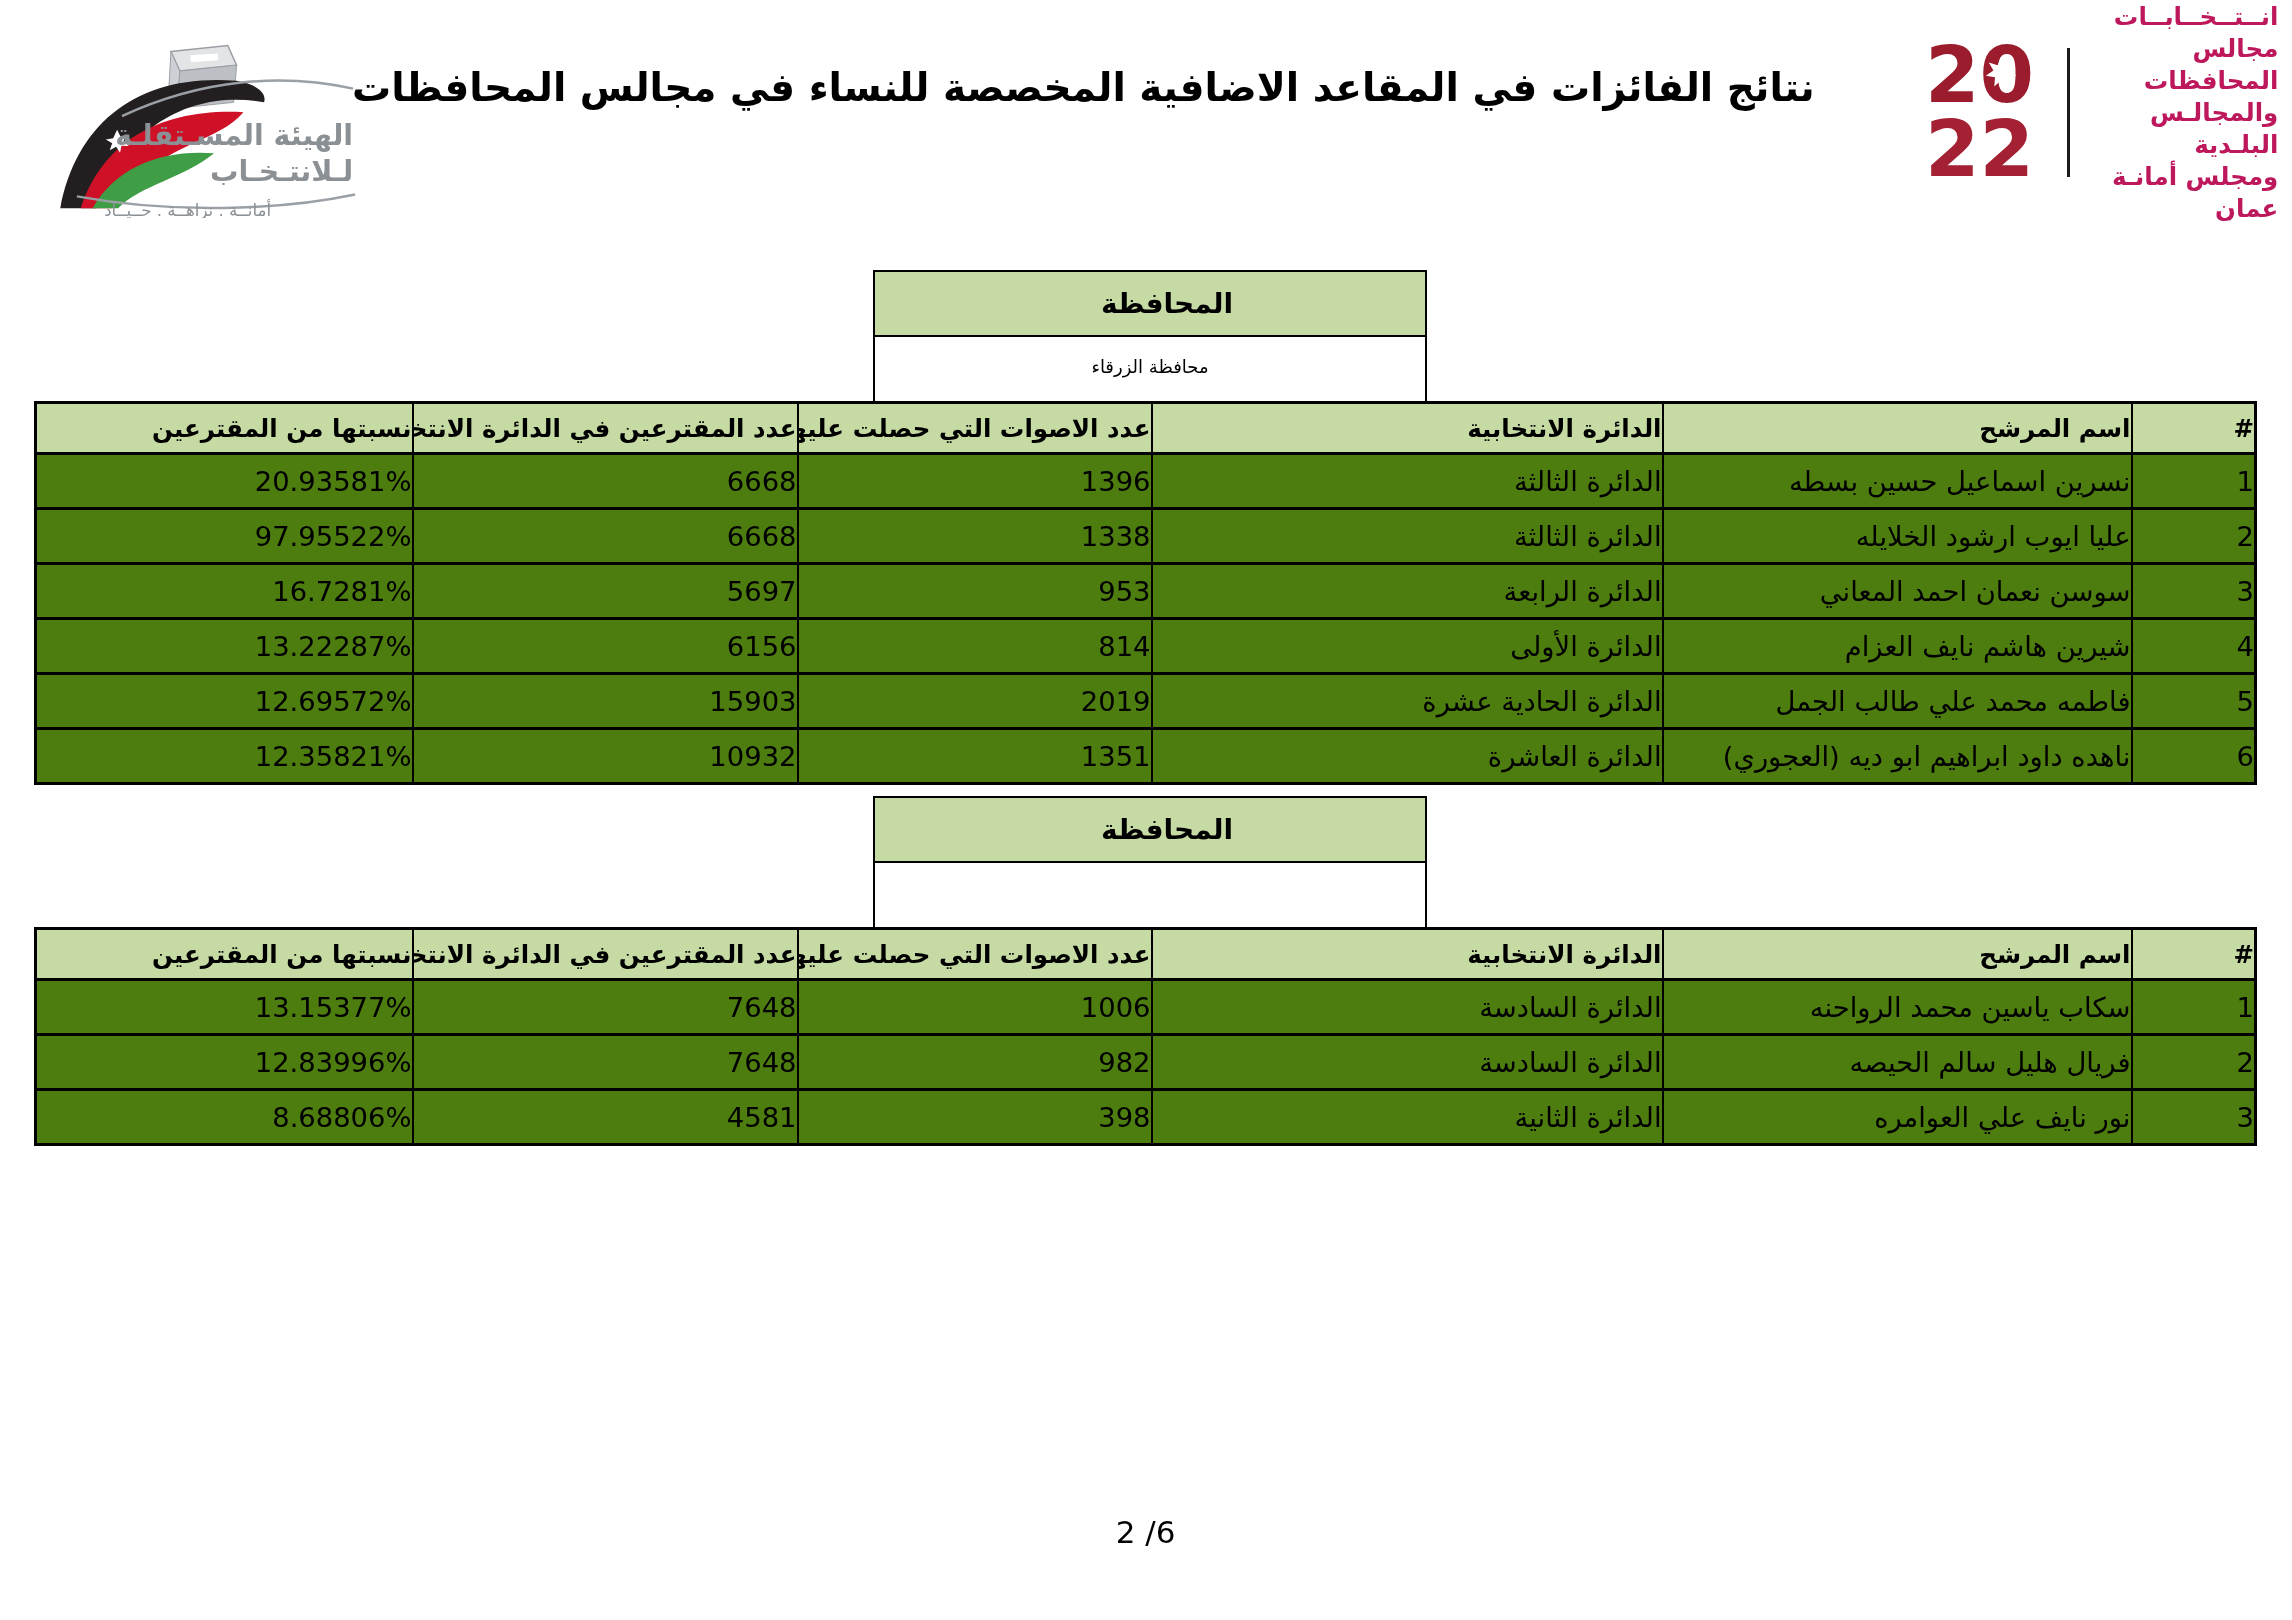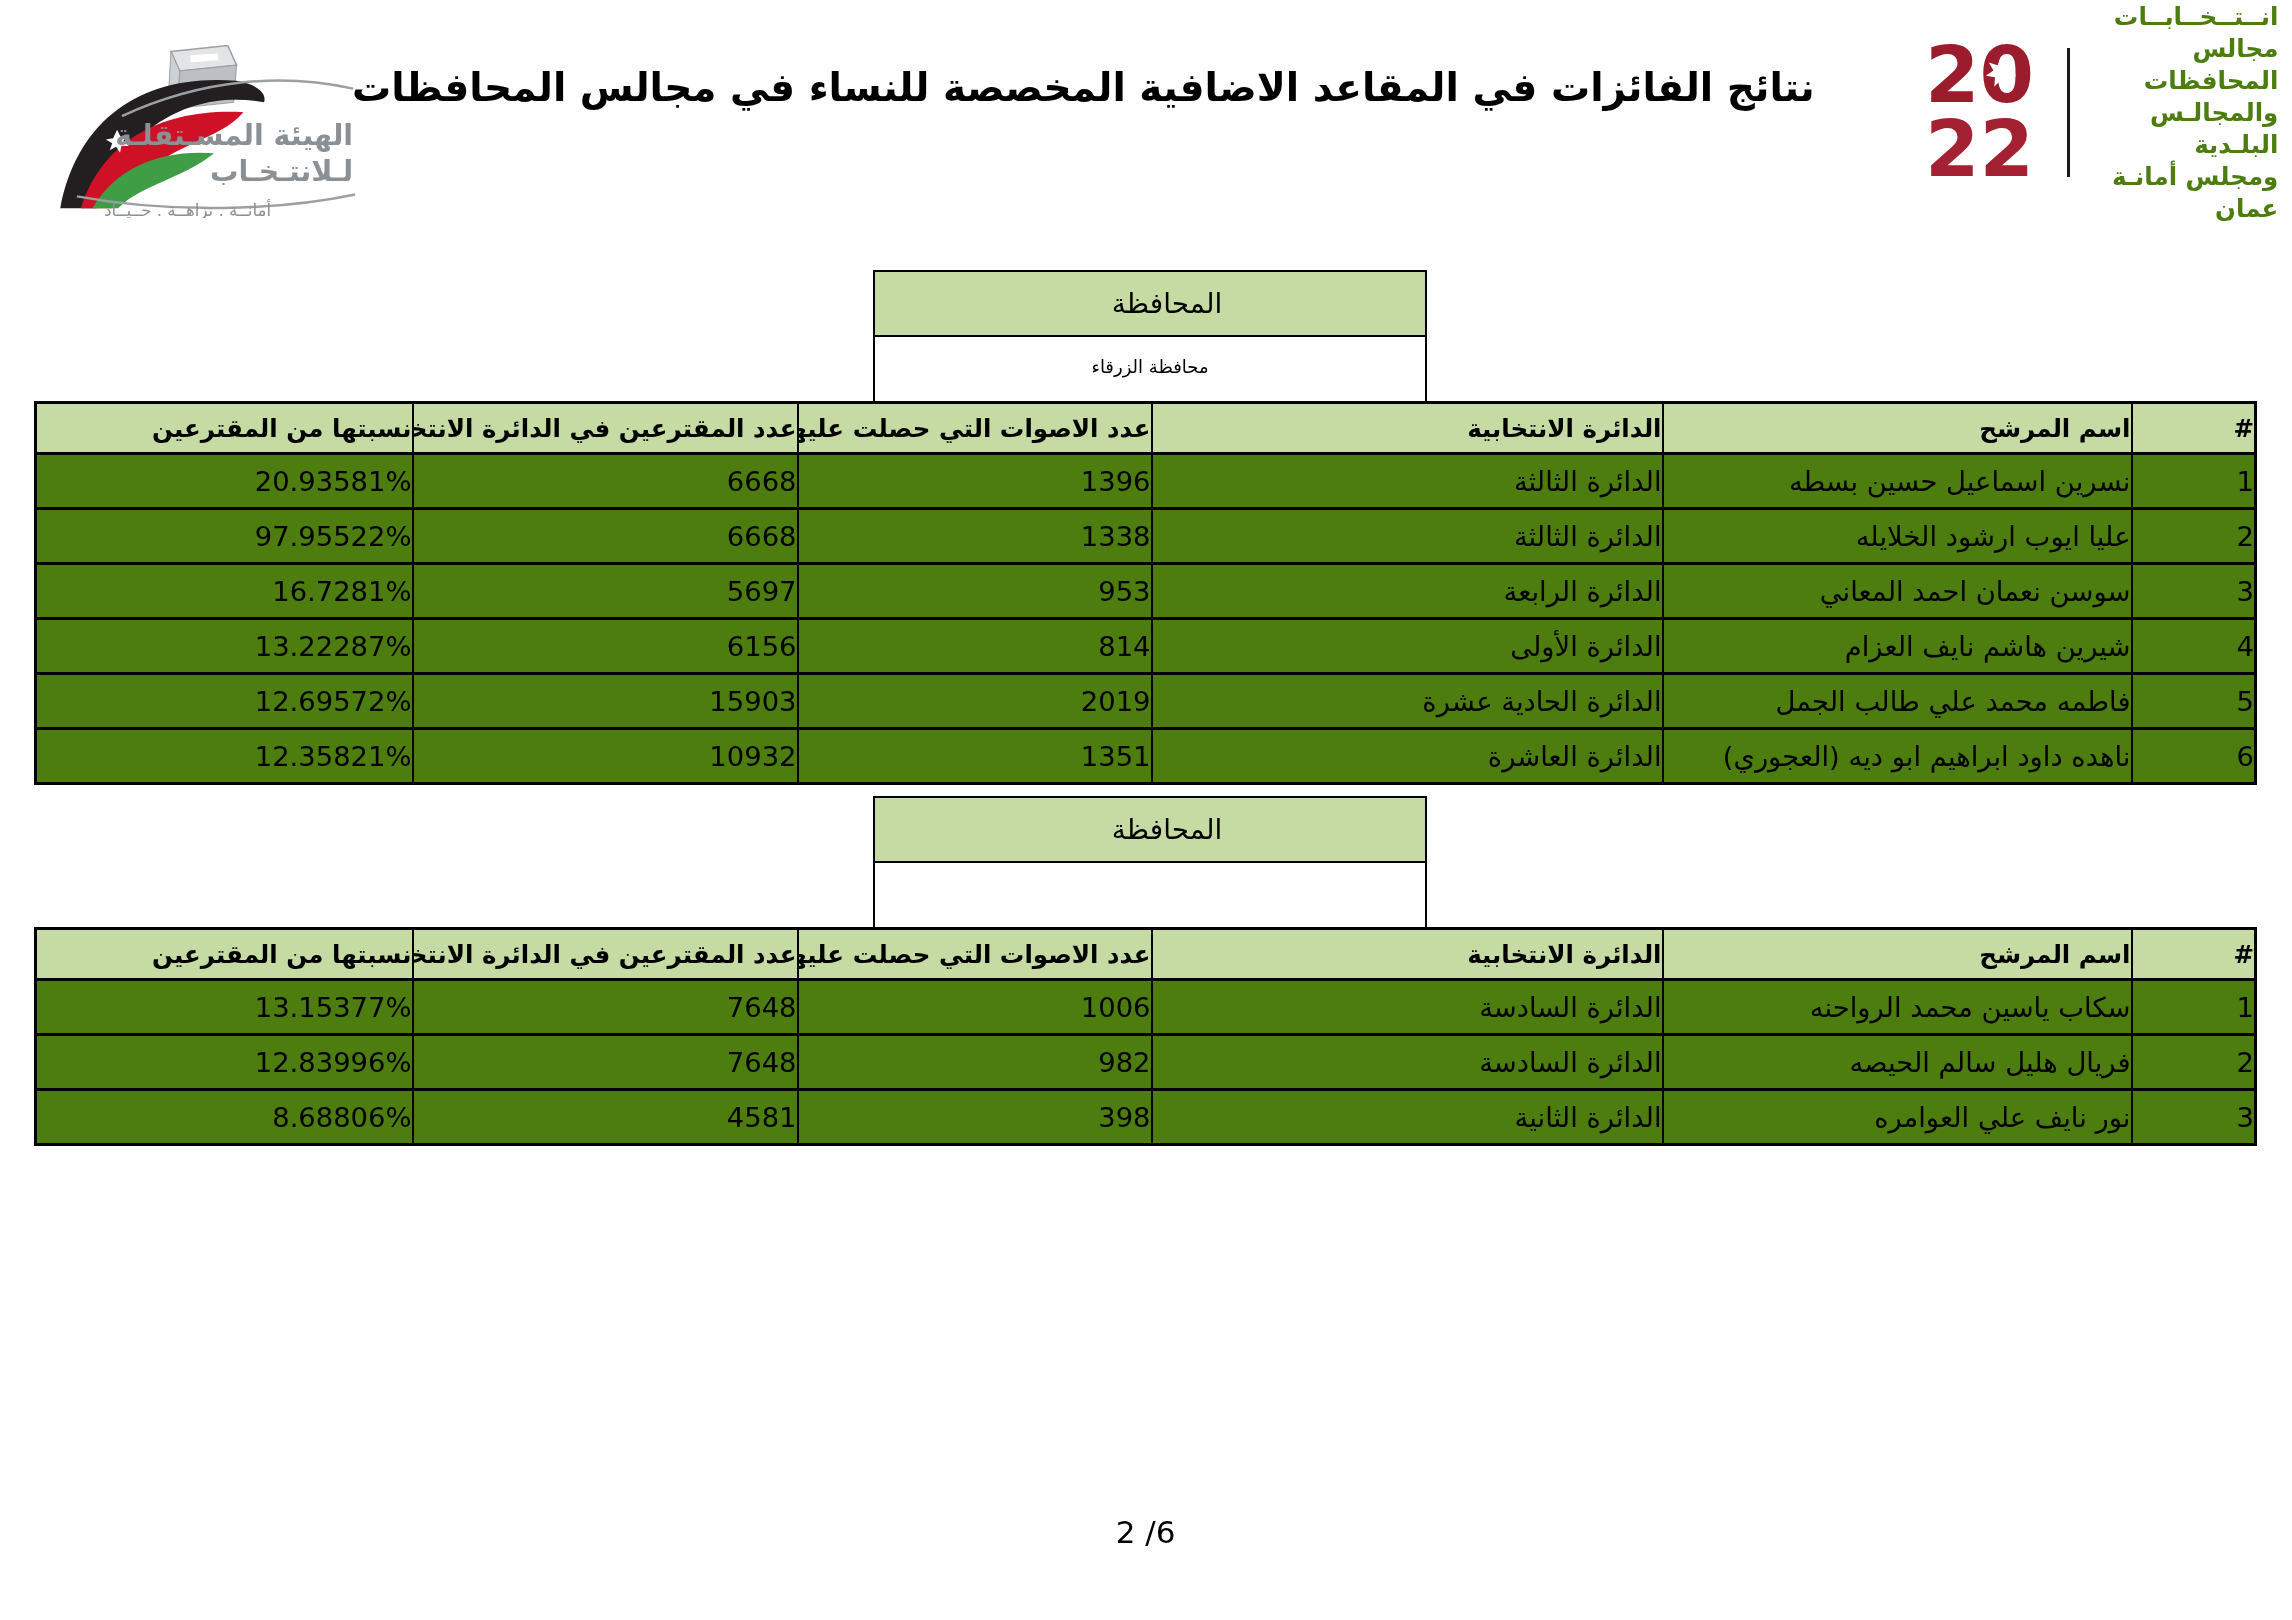--- a/index.html
+++ b/index.html
@@ -22,34 +22,34 @@
     letter-spacing:0;
   }
 
   .iec-logo { position:absolute; top:21.6px; left:27.4px; width:333px; height:196px; direction:ltr; }
 
   .elections-logo {
     position:absolute; top:39px; right:13.7px; width:372px; height:147px;
     display:flex; flex-direction:row-reverse; align-items:center; gap:13.7px;
     direction:rtl;
   }
-  .elogo-text { width:201px; text-align:right; color:#4d7c0f; font-weight:bold;
+  .elogo-text { width:201px; text-align:right; color:#be185d; font-weight:bold;
                 font-size:24.5px; line-height:32px; }
   .elogo-divider { width:2.9px; height:129px; background:#1a1a1a; }
   .year-mark { width:147px; height:147px; position:relative; direction:ltr; }
 
   
   .gov-box {
     position:absolute; left:874px; width:554px; height:131px;
     border:2.9px solid #000; border-bottom:none; background:#fff;
   }
   .gov-label {
     height:65px; line-height:63px; text-align:center;
     background:#c6dba4; border-bottom:2.9px solid #000;
-    font-weight:normal; font-size:28px;padding-left:34px;
+    font-weight:bold; font-size:28px;padding-left:34px;
   }
   .gov-name { height:61px; line-height:59px; text-align:center; font-size:18px; }
 
   
   table.results {
     position:absolute; left:35px; width:2221px;
     border-collapse:collapse; table-layout:fixed;
     border:3.9px solid #000;
   }
   table.results th {

